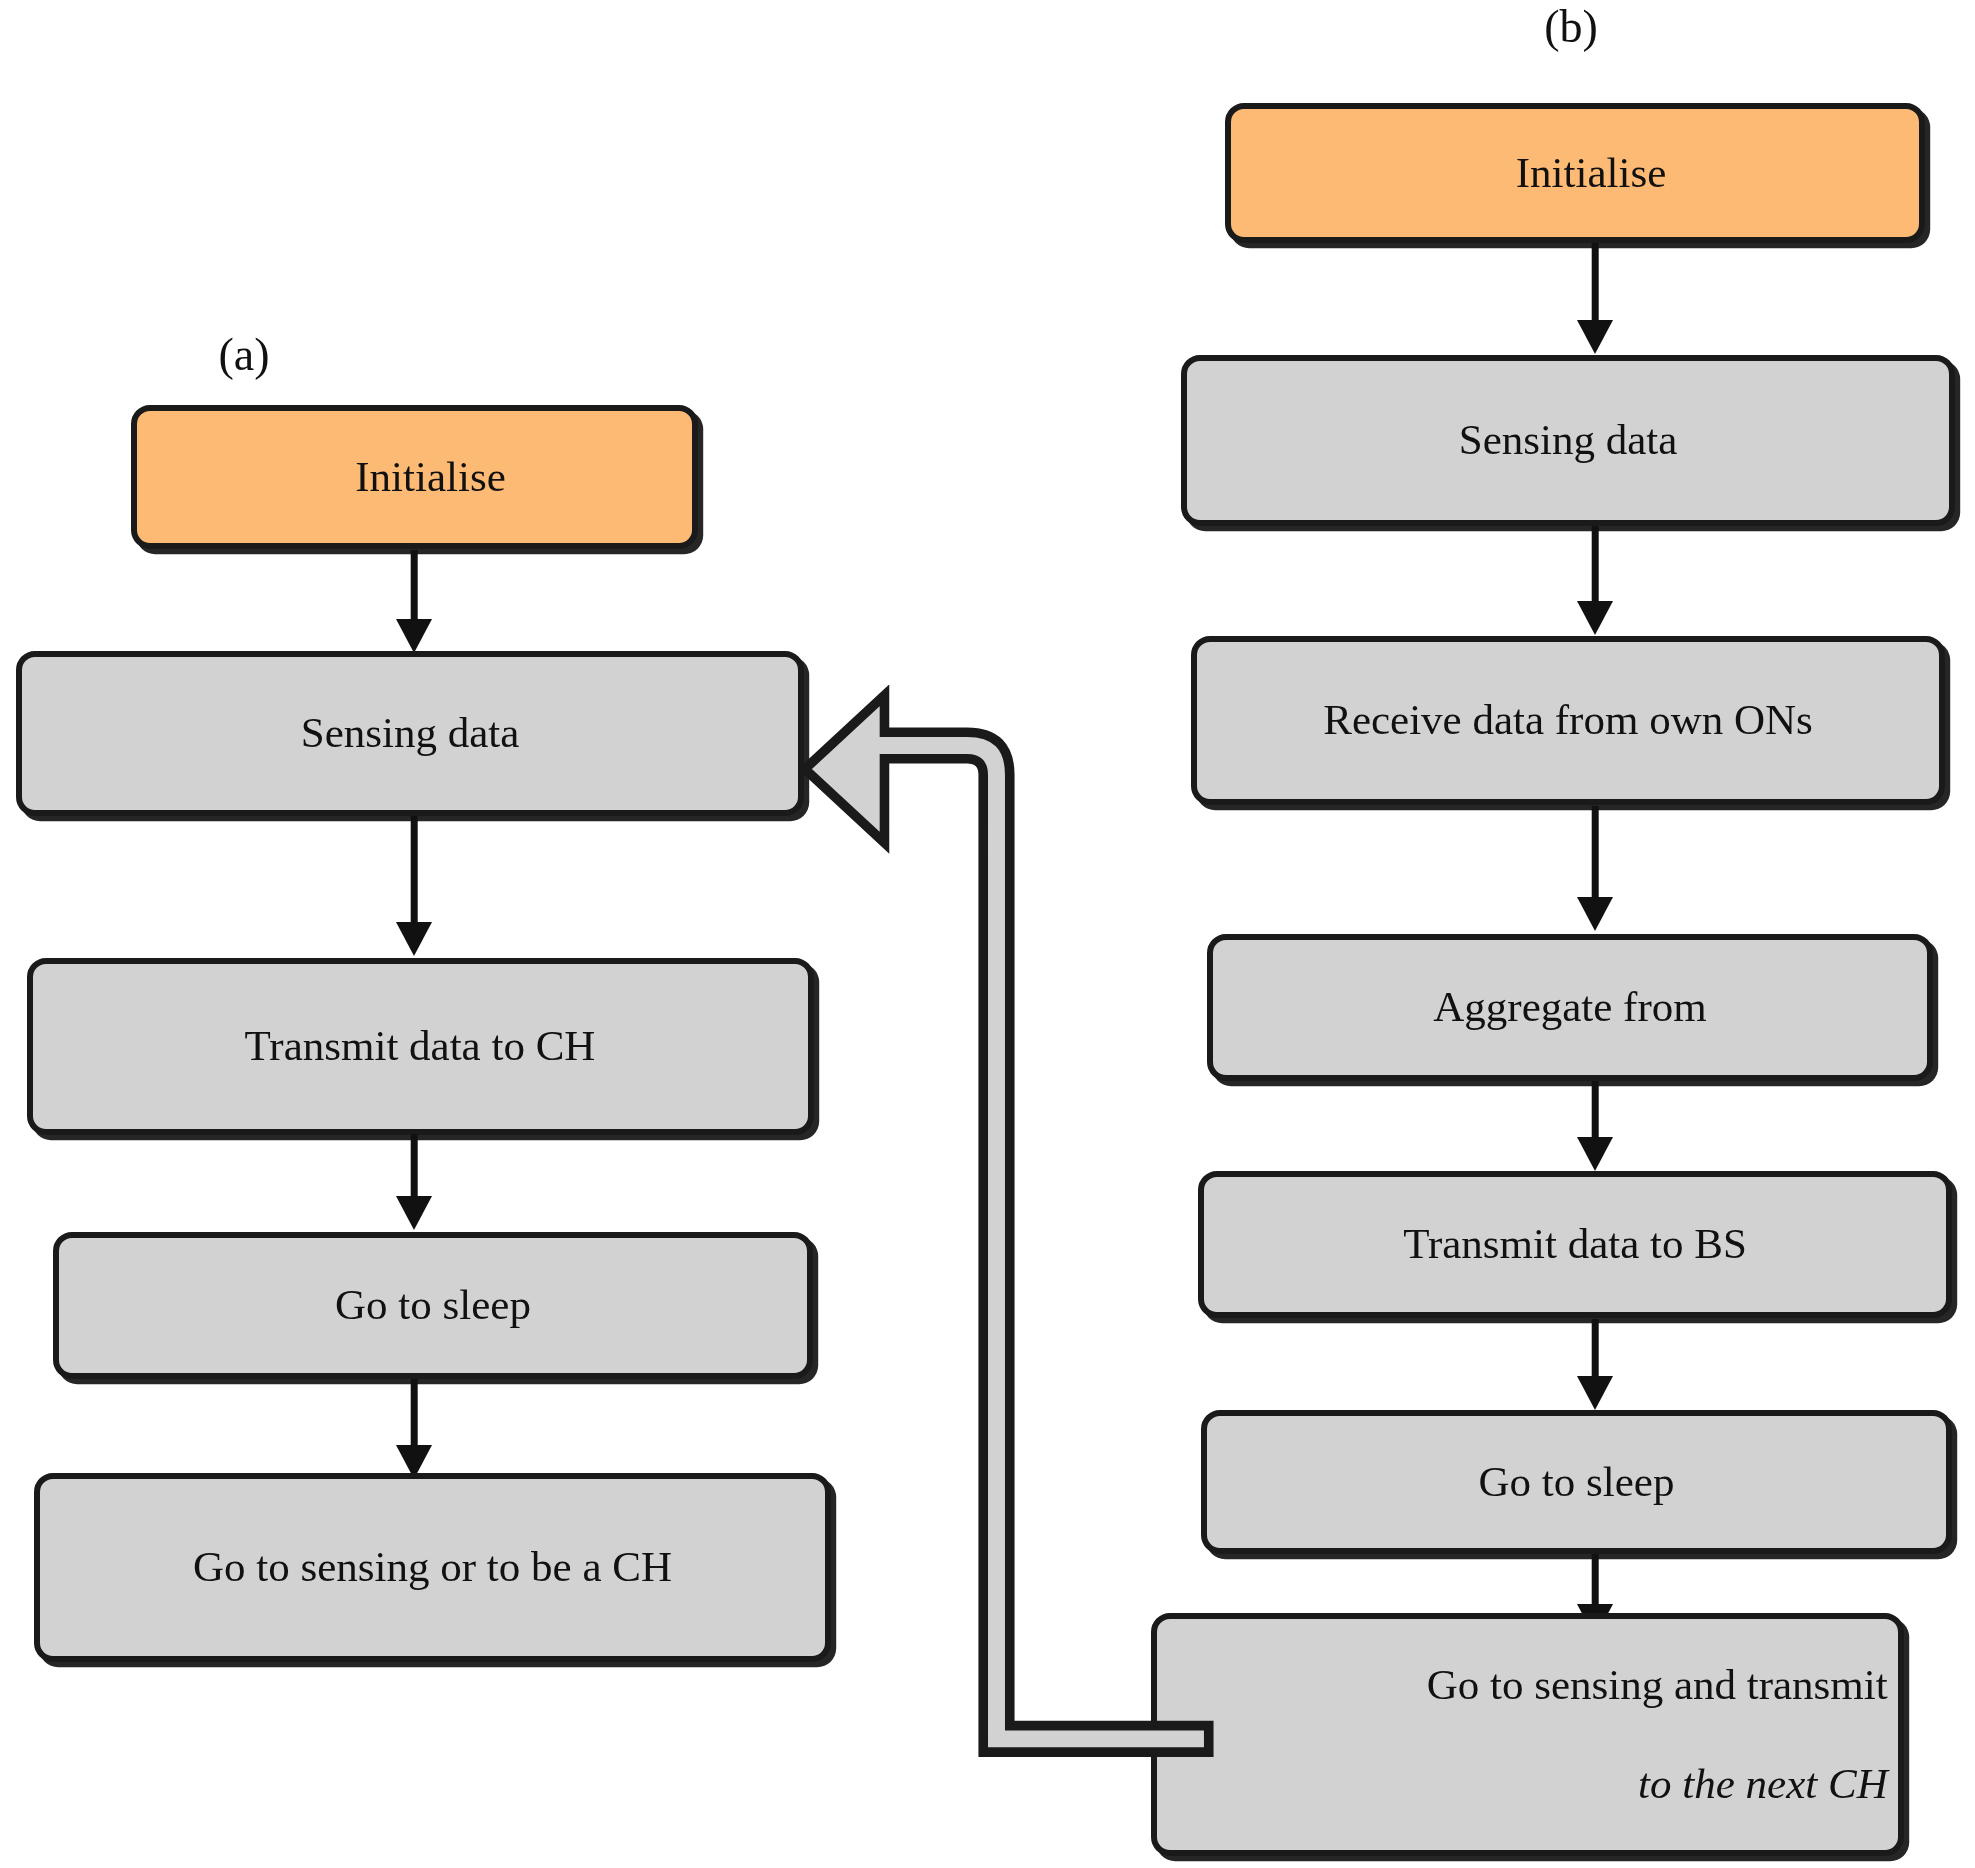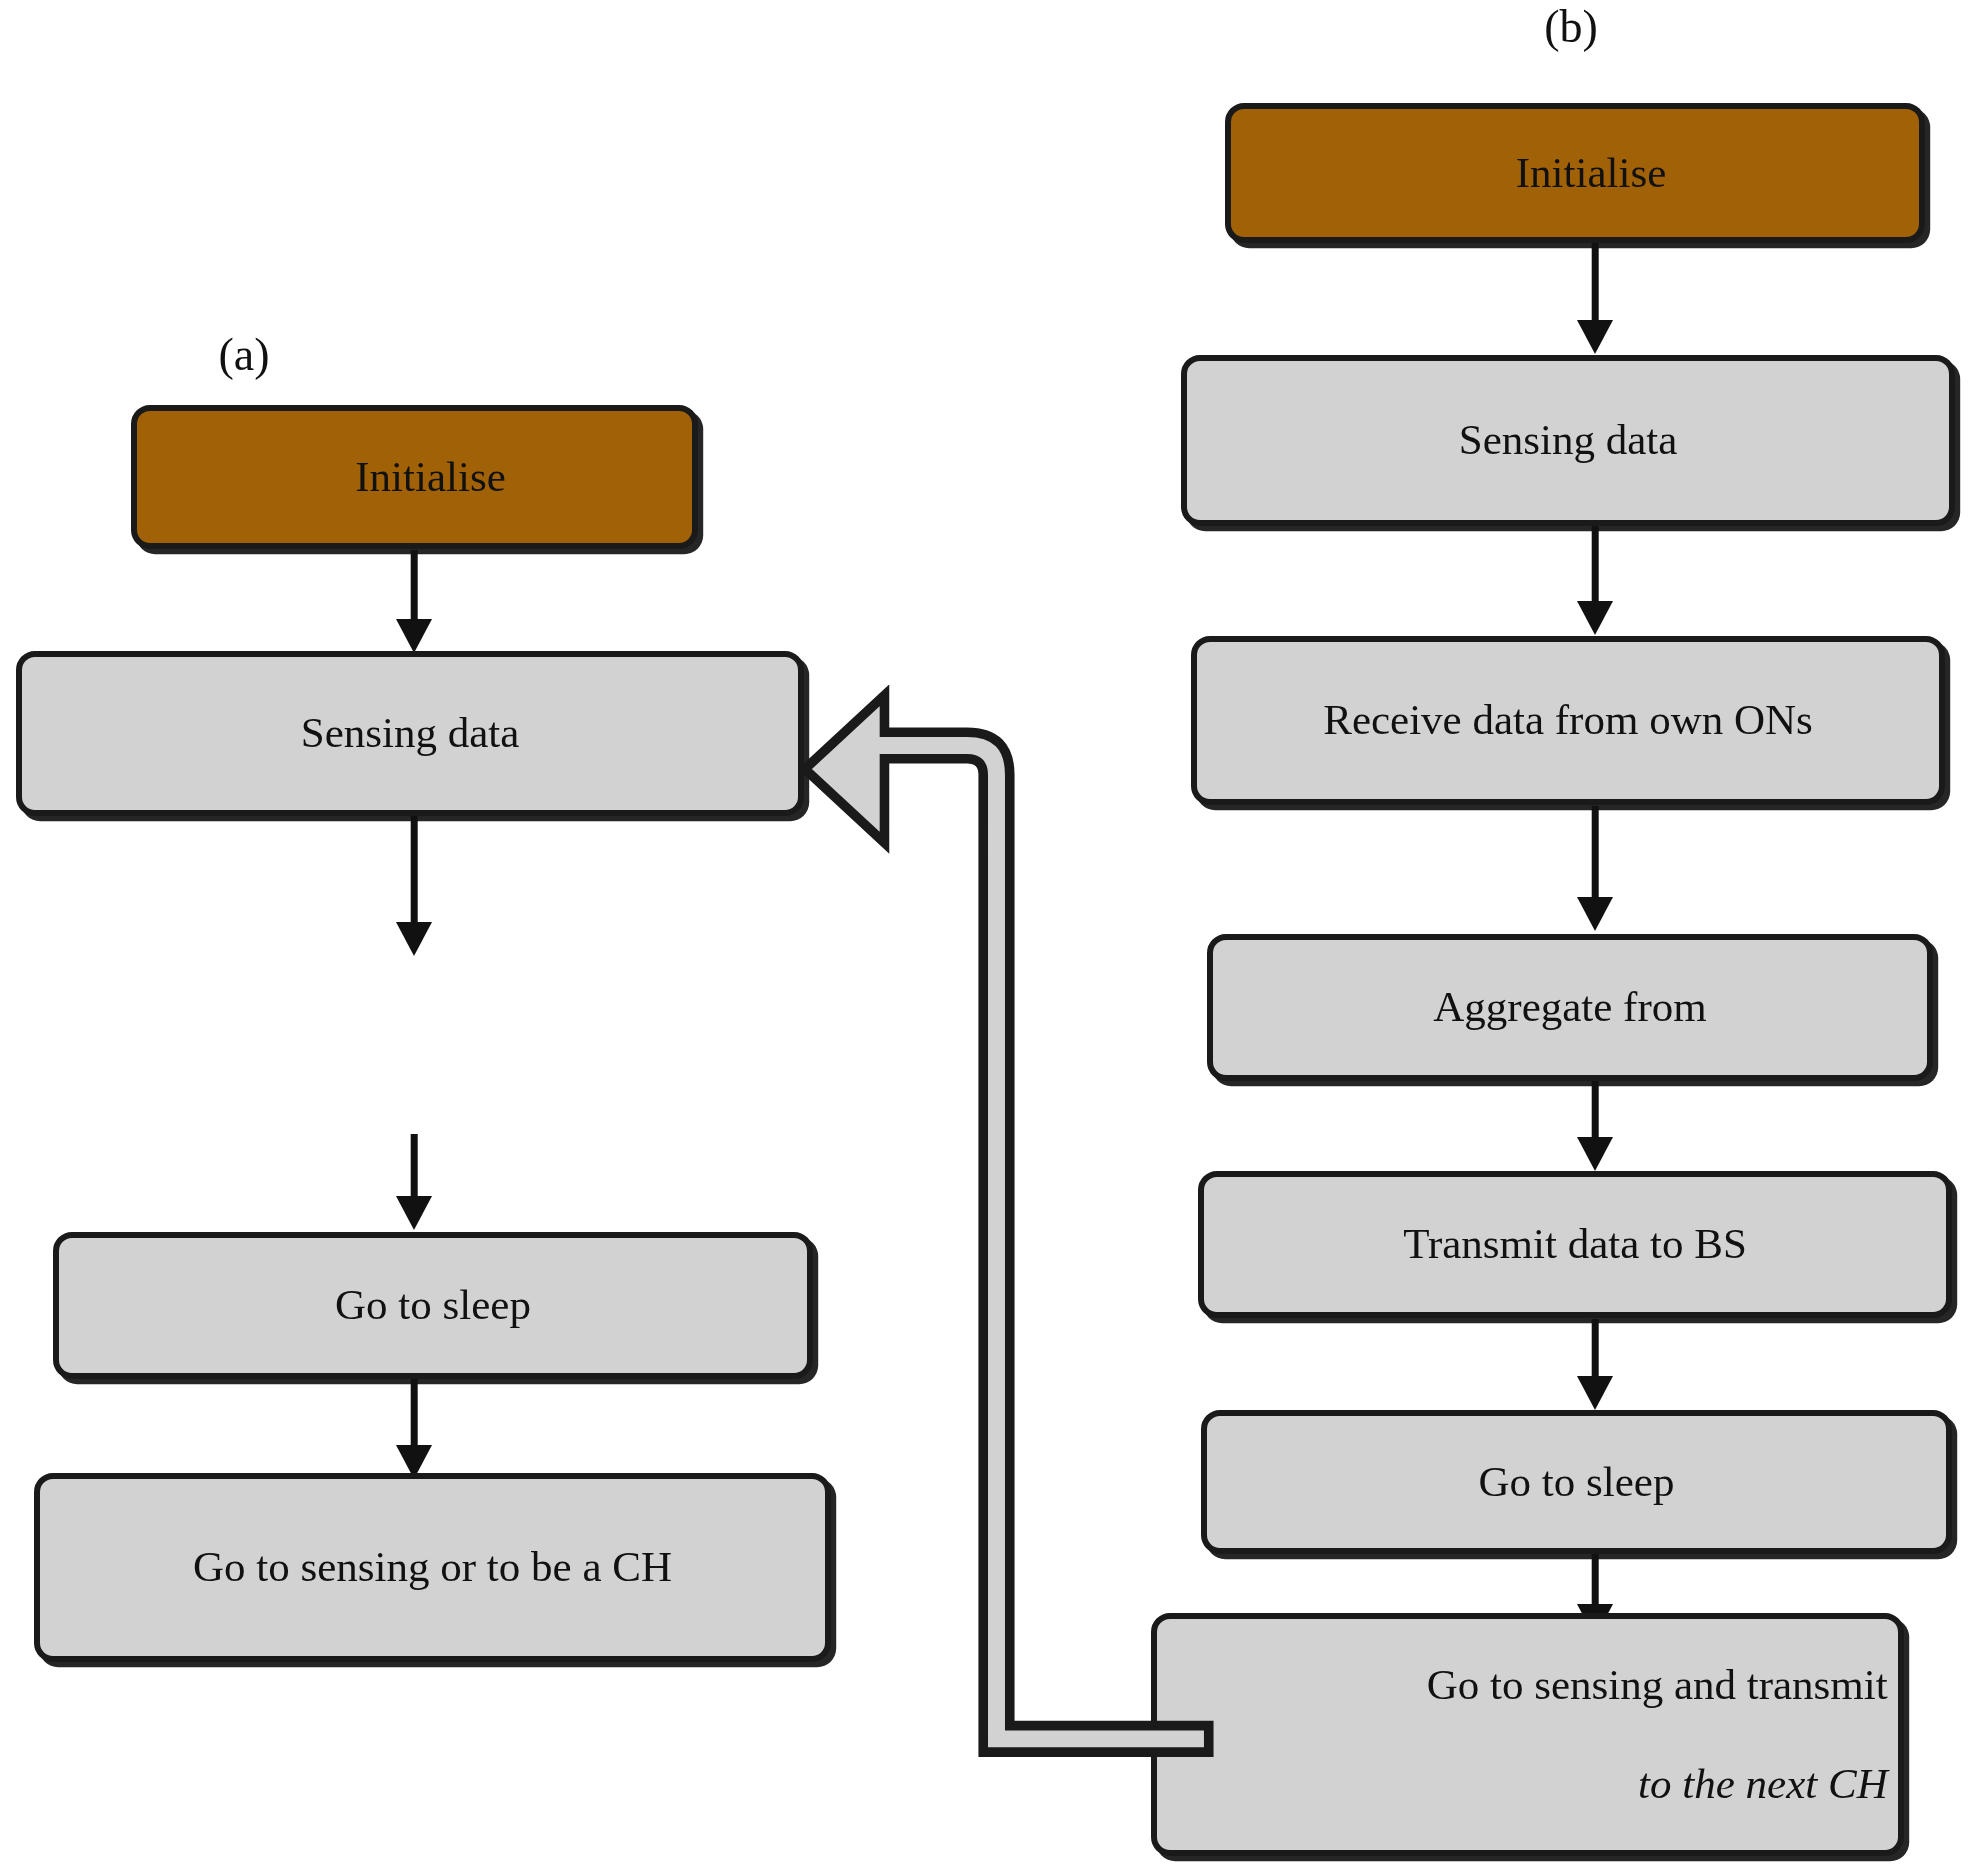--- a/index.html
+++ b/index.html
@@ -32,21 +32,21 @@
     display: flex;
     align-items: center;
     justify-content: center;
     text-align: center;
     color: #111111;
     font-size: 43px;
     line-height: 1.55;
     box-shadow: 5.2px 5.2px 0 0 rgba(20,20,20,0.92);
   }
   .node.light {
-    background: #a16207;
+    background: #fdba74;
     padding-left: 32px;
   }
   .node .node-text {
     display: block;
     width: 100%;
     padding: 0 10.3px;
     box-sizing: border-box;
   }
   .node .node-text .l2 {
     display: block;
@@ -101,20 +101,23 @@
 
   <div class="node" style="left:16px; top:651px; width:788px; height:165px;">
     <span class="node-text">Sensing data</span>
   </div>
 
   <div class="conn" style="left:392px; top:816px; width:44px; height:140px;">
     <div class="shaft" style="height:108px;"></div>
     <div class="head" style="top:106px;"></div>
   </div>
 
+  <div class="node" style="left:26.5px; top:958px; width:787px; height:177px;">
+    <span class="node-text">Transmit data to CH</span>
+  </div>
 
   <div class="conn" style="left:392px; top:1134px; width:44px; height:96px;">
     <div class="shaft" style="height:63px;"></div>
     <div class="head" style="top:62px;"></div>
   </div>
 
   <div class="node" style="left:53px; top:1232px; width:760px; height:147px;">
     <span class="node-text">Go to sleep</span>
   </div>
 

